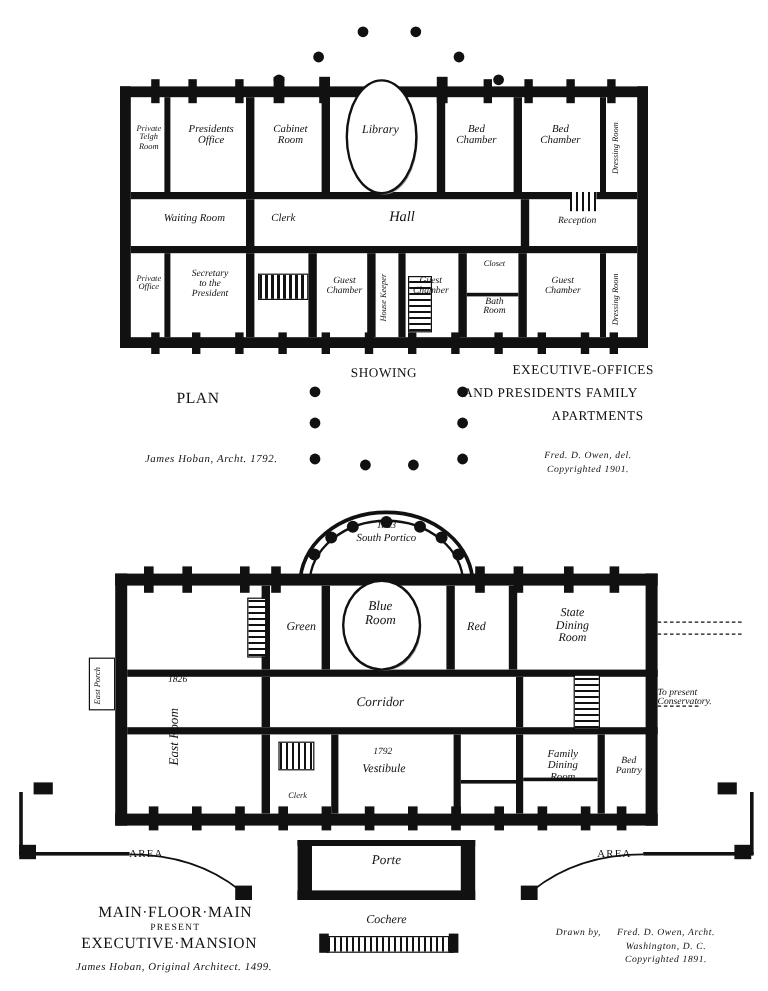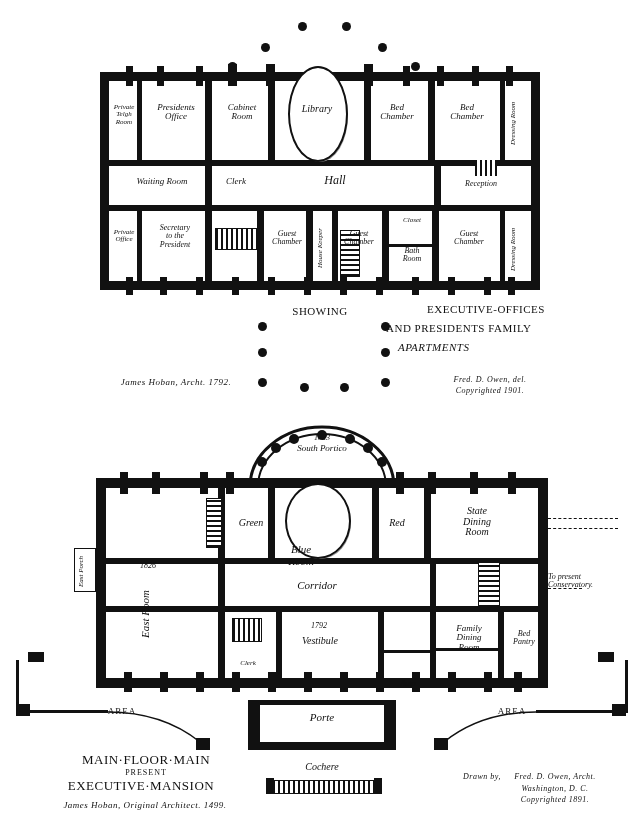--- a/index.html
+++ b/index.html
@@ -144,24 +144,25 @@
   <div class="lbl t7 vert" style="left:317px;top:218px;height:60px;">House Keeper</div>
   <div class="lbl t8" style="left:336px;top:230px;width:46px;">Guest
 Chamber</div>
   <div class="lbl t7" style="left:392px;top:217px;width:40px;">Closet</div>
   <div class="lbl t8" style="left:390px;top:247px;width:44px;">Bath
 Room</div>
   <div class="lbl t8" style="left:440px;top:230px;width:58px;">Guest
 Chamber</div>
   <div class="lbl t7 vert" style="left:510px;top:218px;height:62px;">Dressing Room</div>
 
+  <div class="cap t13" style="left:70px;top:324px;width:190px;">PLAN</div>
   <div class="cap t11" style="left:272px;top:305px;width:96px;">SHOWING</div>
   <div class="cap t11" style="left:386px;top:303px;width:200px;text-align:center;">EXECUTIVE-OFFICES</div>
   <div class="cap t11" style="left:386px;top:322px;width:200px;text-align:left;">AND PRESIDENTS FAMILY</div>
-  <div class="cap t11" style="left:398px;top:341px;width:200px;text-align:left;font-style:italic;">APARTMENTS</div>
+  <div class="cap t11" style="left:398px;top:341px;width:200px;text-align:center;">APARTMENTS</div>
 
   <div class="cap t9" style="left:86px;top:377px;width:180px;font-style:italic;">James Hoban, Archt. 1792.</div>
   <div class="cap t8" style="left:430px;top:375px;width:120px;font-style:italic;">Fred. D. Owen, del.</div>
   <div class="cap t8" style="left:430px;top:386px;width:120px;font-style:italic;">Copyrighted 1901.</div>
 
   <svg width="640" height="826" style="position:absolute;left:0;top:0;pointer-events:none;">
 
     <path d="M250,487 A72,60 0 0 1 394,487" fill="none" stroke="#111" stroke-width="3"></path>
     <path d="M258,487 A64,53 0 0 1 386,487" fill="none" stroke="#111" stroke-width="2"></path>
 
@@ -249,21 +250,21 @@
   <div class="wall" style="left:196px;top:738px;width:14px;height:12px;"></div>
   <div class="wall" style="left:434px;top:738px;width:14px;height:12px;"></div>
 
   <div class="hatch" style="left:272px;top:780px;width:104px;height:12px;border:1px solid #111;"></div>
   <div class="wall" style="left:266px;top:778px;width:8px;height:16px;"></div>
   <div class="wall" style="left:374px;top:778px;width:8px;height:16px;"></div>
 
   <div class="lbl t8" style="left:300px;top:434px;width:44px;">1823</div>
   <div class="lbl t9" style="left:282px;top:444px;width:80px;">South Portico</div>
 
-  <div class="lbl t11" style="left:276px;top:500px;width:50px;margin-top:44px;">Blue
+  <div class="lbl t11" style="left:292px;top:500px;width:50px;">Blue
 Room</div>
   <div class="lbl t10" style="left:228px;top:518px;width:46px;">Green</div>
   <div class="lbl t10" style="left:374px;top:518px;width:46px;">Red</div>
   <div class="lbl t10" style="left:444px;top:506px;width:66px;">State
 Dining
 Room</div>
 
   <div class="lbl t8" style="left:128px;top:562px;width:40px;">1826</div>
   <div class="lbl t11 vert" style="left:140px;top:578px;height:72px;">East Room</div>
   <div class="lbl t7 vert" style="left:78px;top:548px;height:46px;">East Porch</div>

